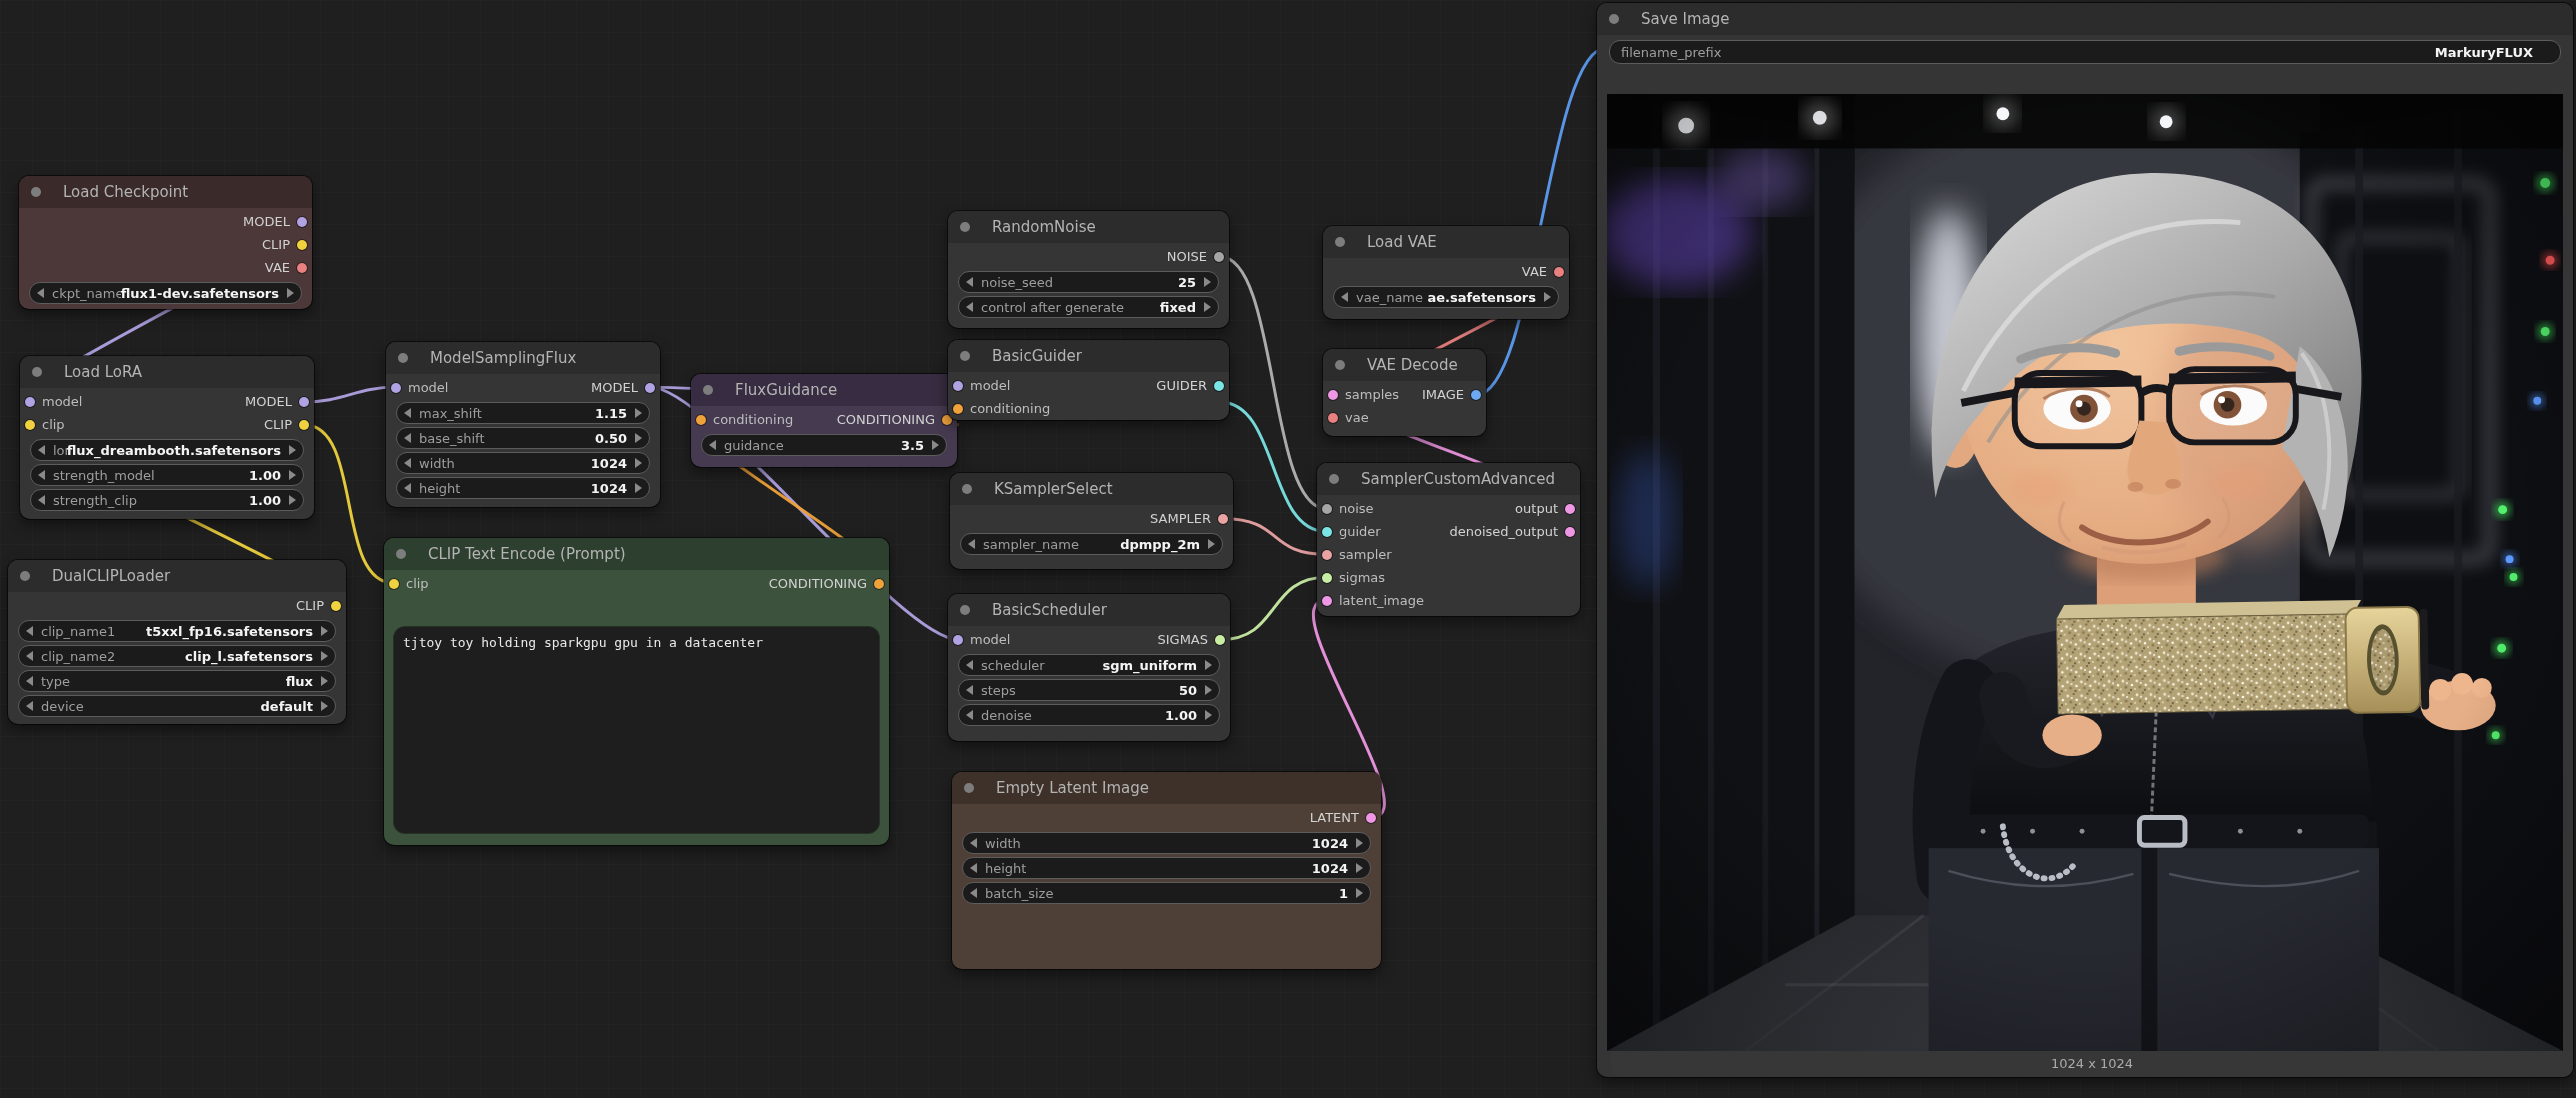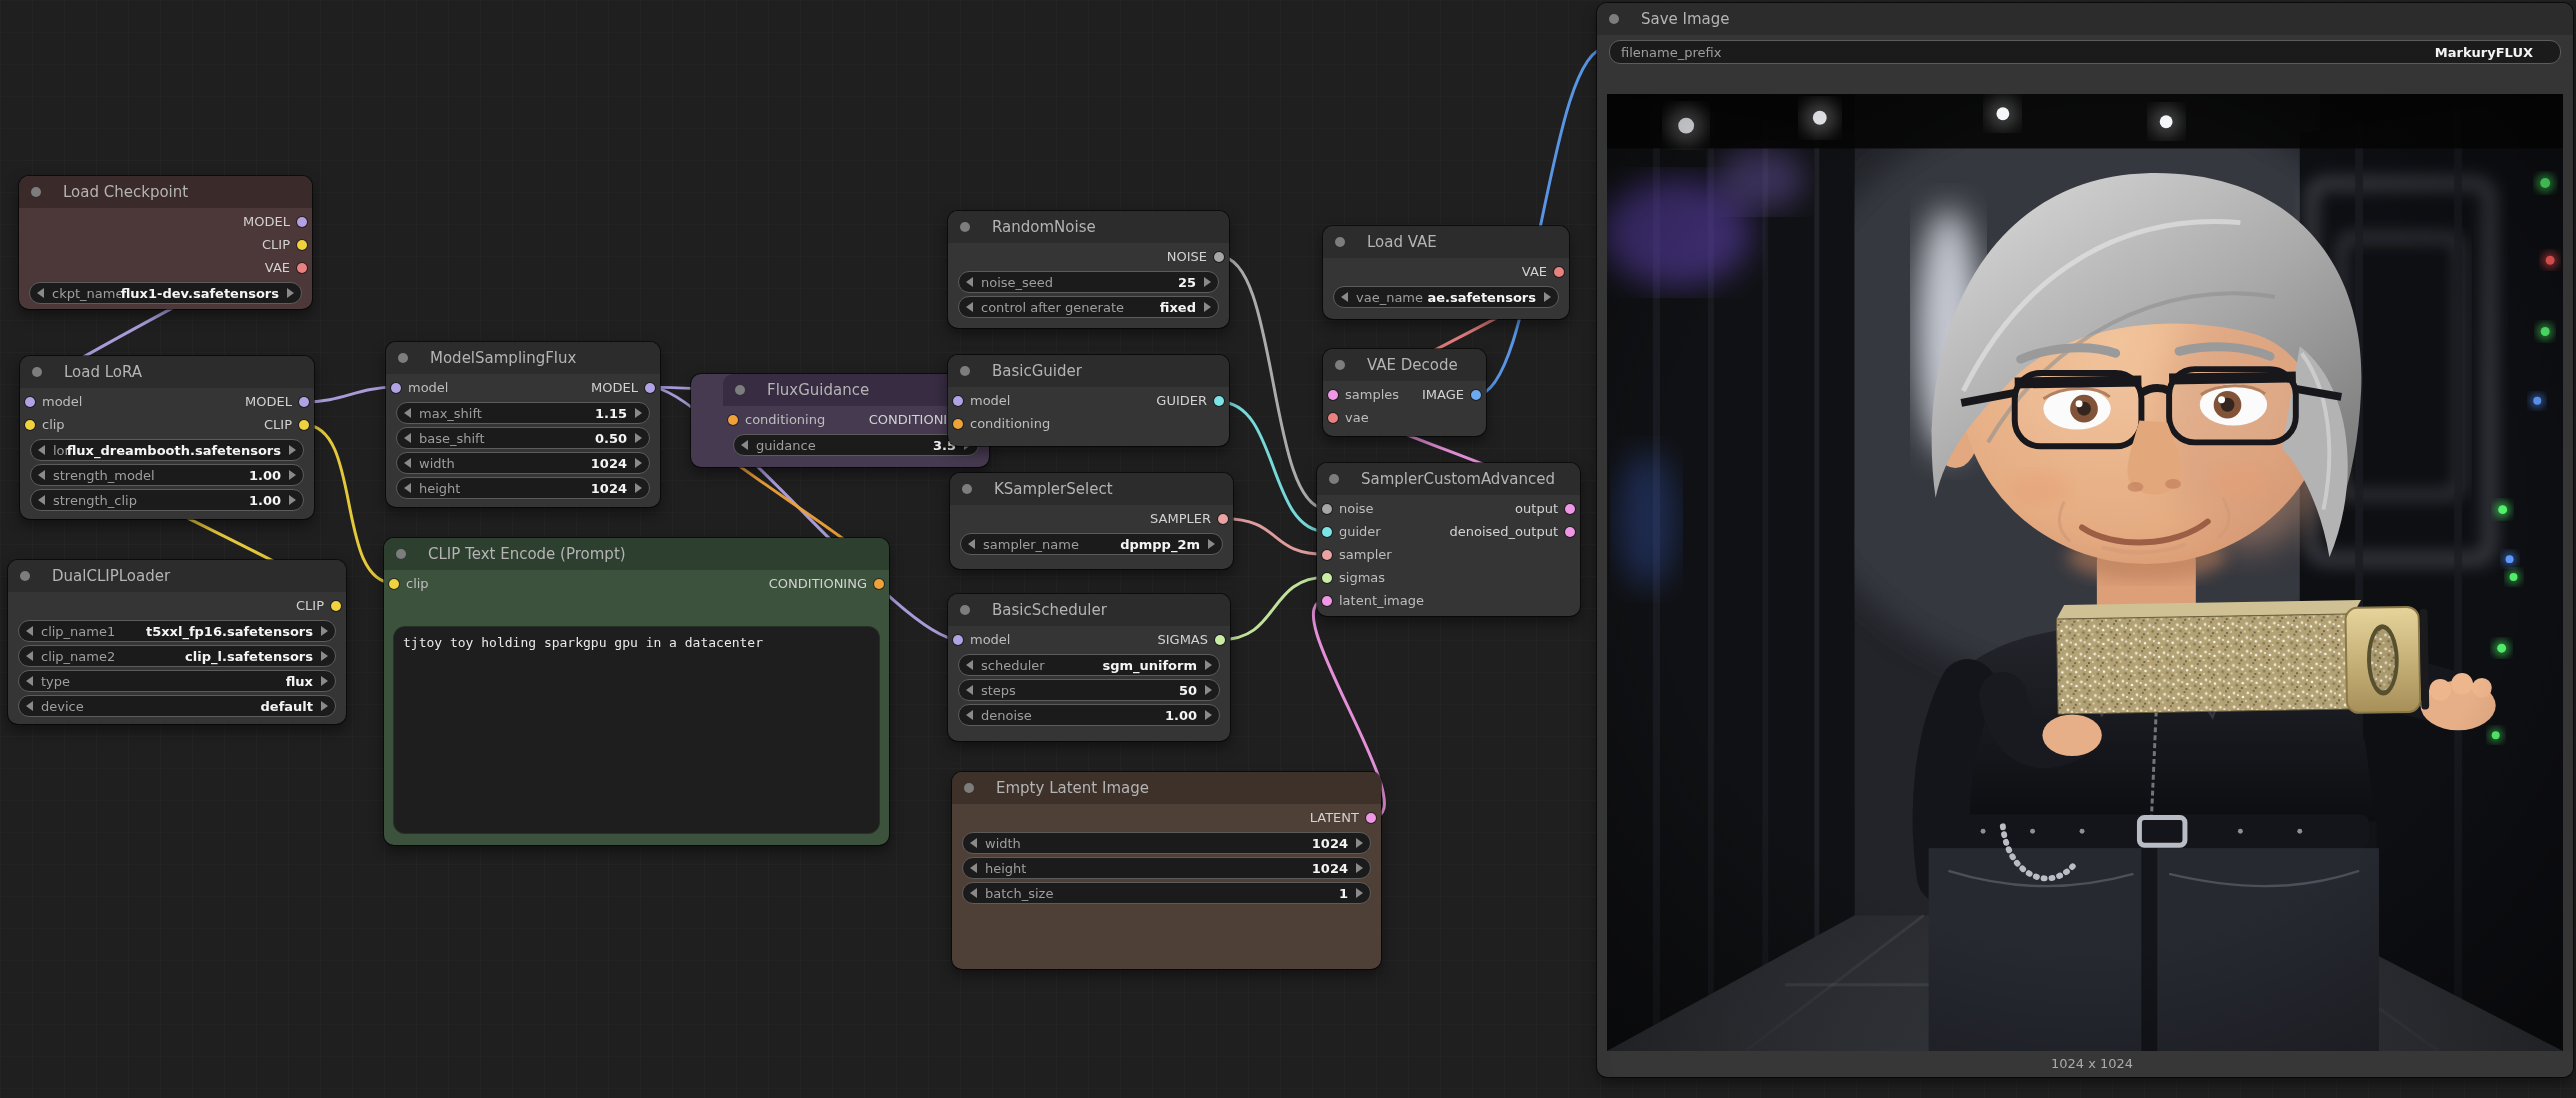--- a/index.html
+++ b/index.html
@@ -212,21 +212,21 @@
     </div>
     <div class="widget">
       <span class="tri tri-l"></span>
       <span class="wlabel">height</span>
       <span class="wvalue">1024</span>
       <span class="tri tri-r"></span>
     </div>
   </div>
 </div>
 
-<div class="node purplenode" style="left:691px;top:374px;width:266px;height:93px;padding-left:32px;">
+<div class="node purplenode" style="left:691px;top:374px;width:266px;height:93px;">
   <div class="nhead">
     <span class="titledot"></span>
     <span class="ntitle">FluxGuidance</span>
   </div>
   <div class="nbody">
     <div class="srow">
       <span class="dot in c-cond"></span>
       <span class="inlabel">conditioning</span>
       <span class="outlabel">CONDITIONING</span>
       <span class="dot out c-cond"></span>
@@ -274,21 +274,21 @@
     </div>
     <div class="widget">
       <span class="tri tri-l"></span>
       <span class="wlabel">control after generate</span>
       <span class="wvalue">fixed</span>
       <span class="tri tri-r"></span>
     </div>
   </div>
 </div>
 
-<div class="node" style="left:948px;top:355px;width:281px;height:91px;">
+<div class="node" style="left:948px;top:340px;width:281px;height:80px;">
   <div class="nhead">
     <span class="titledot"></span>
     <span class="ntitle">BasicGuider</span>
   </div>
   <div class="nbody">
     <div class="srow">
       <span class="dot in c-model"></span>
       <span class="inlabel">model</span>
       <span class="outlabel">GUIDER</span>
       <span class="dot out c-guider"></span>

